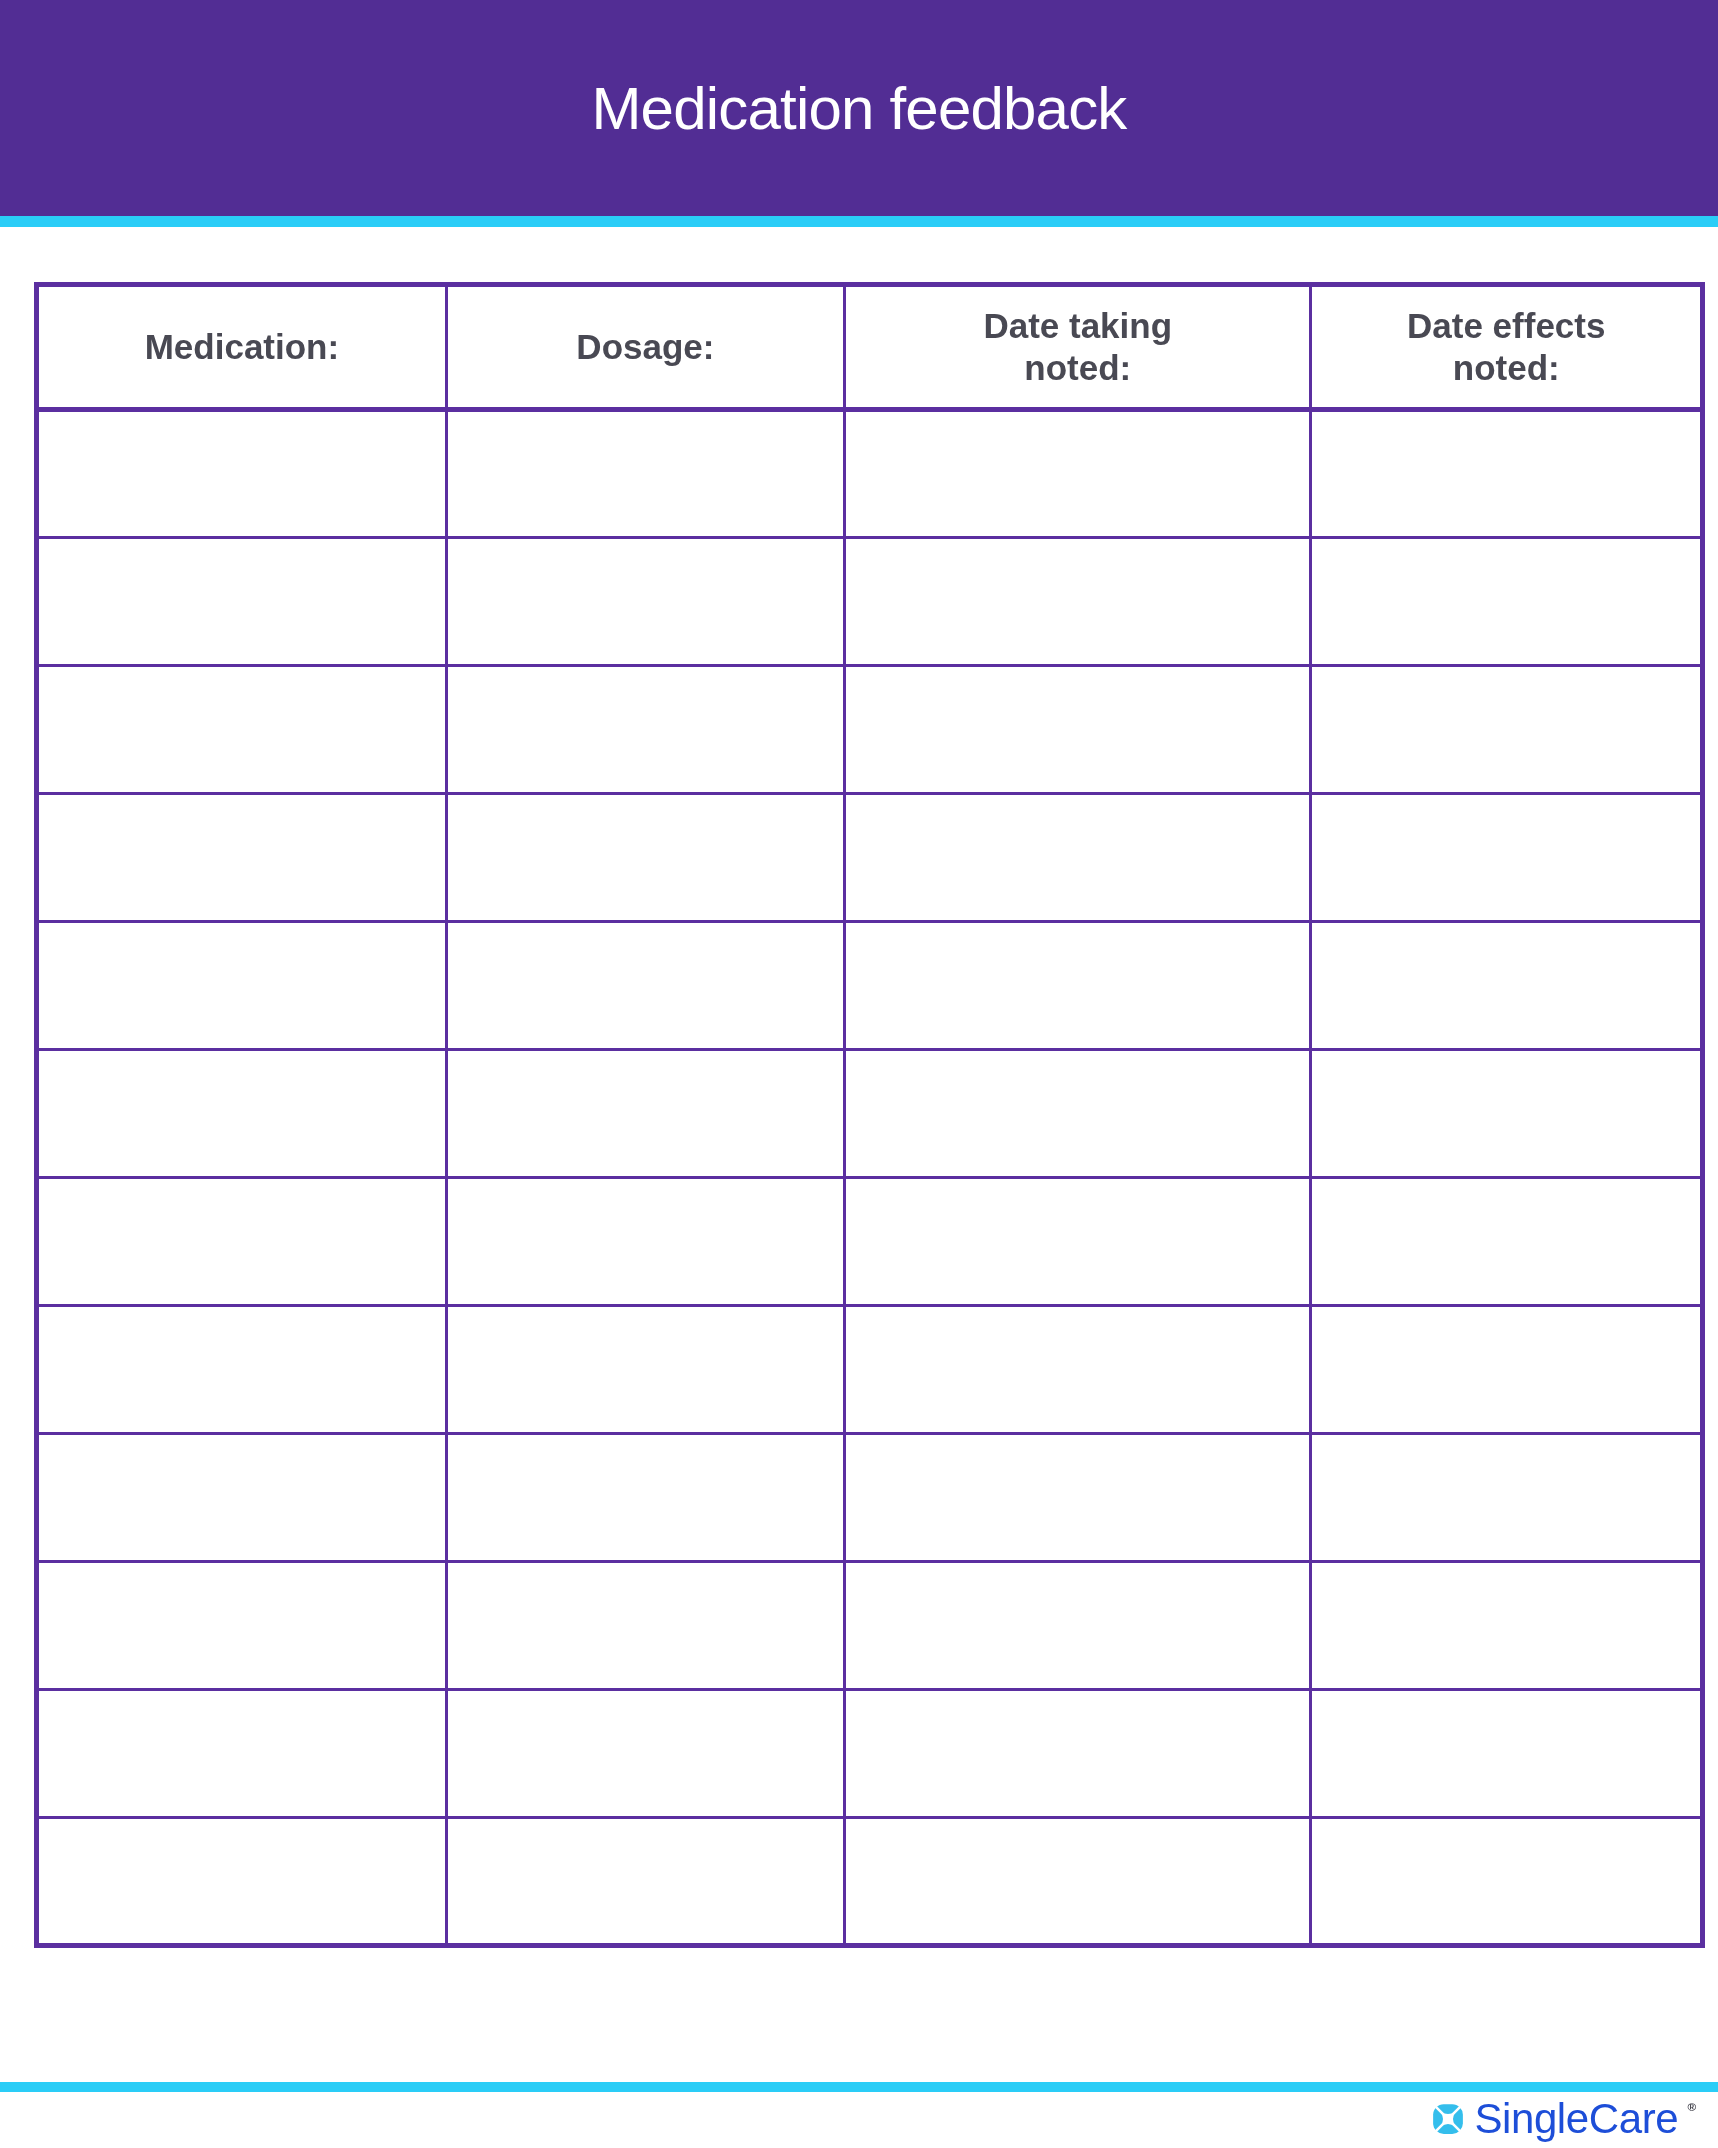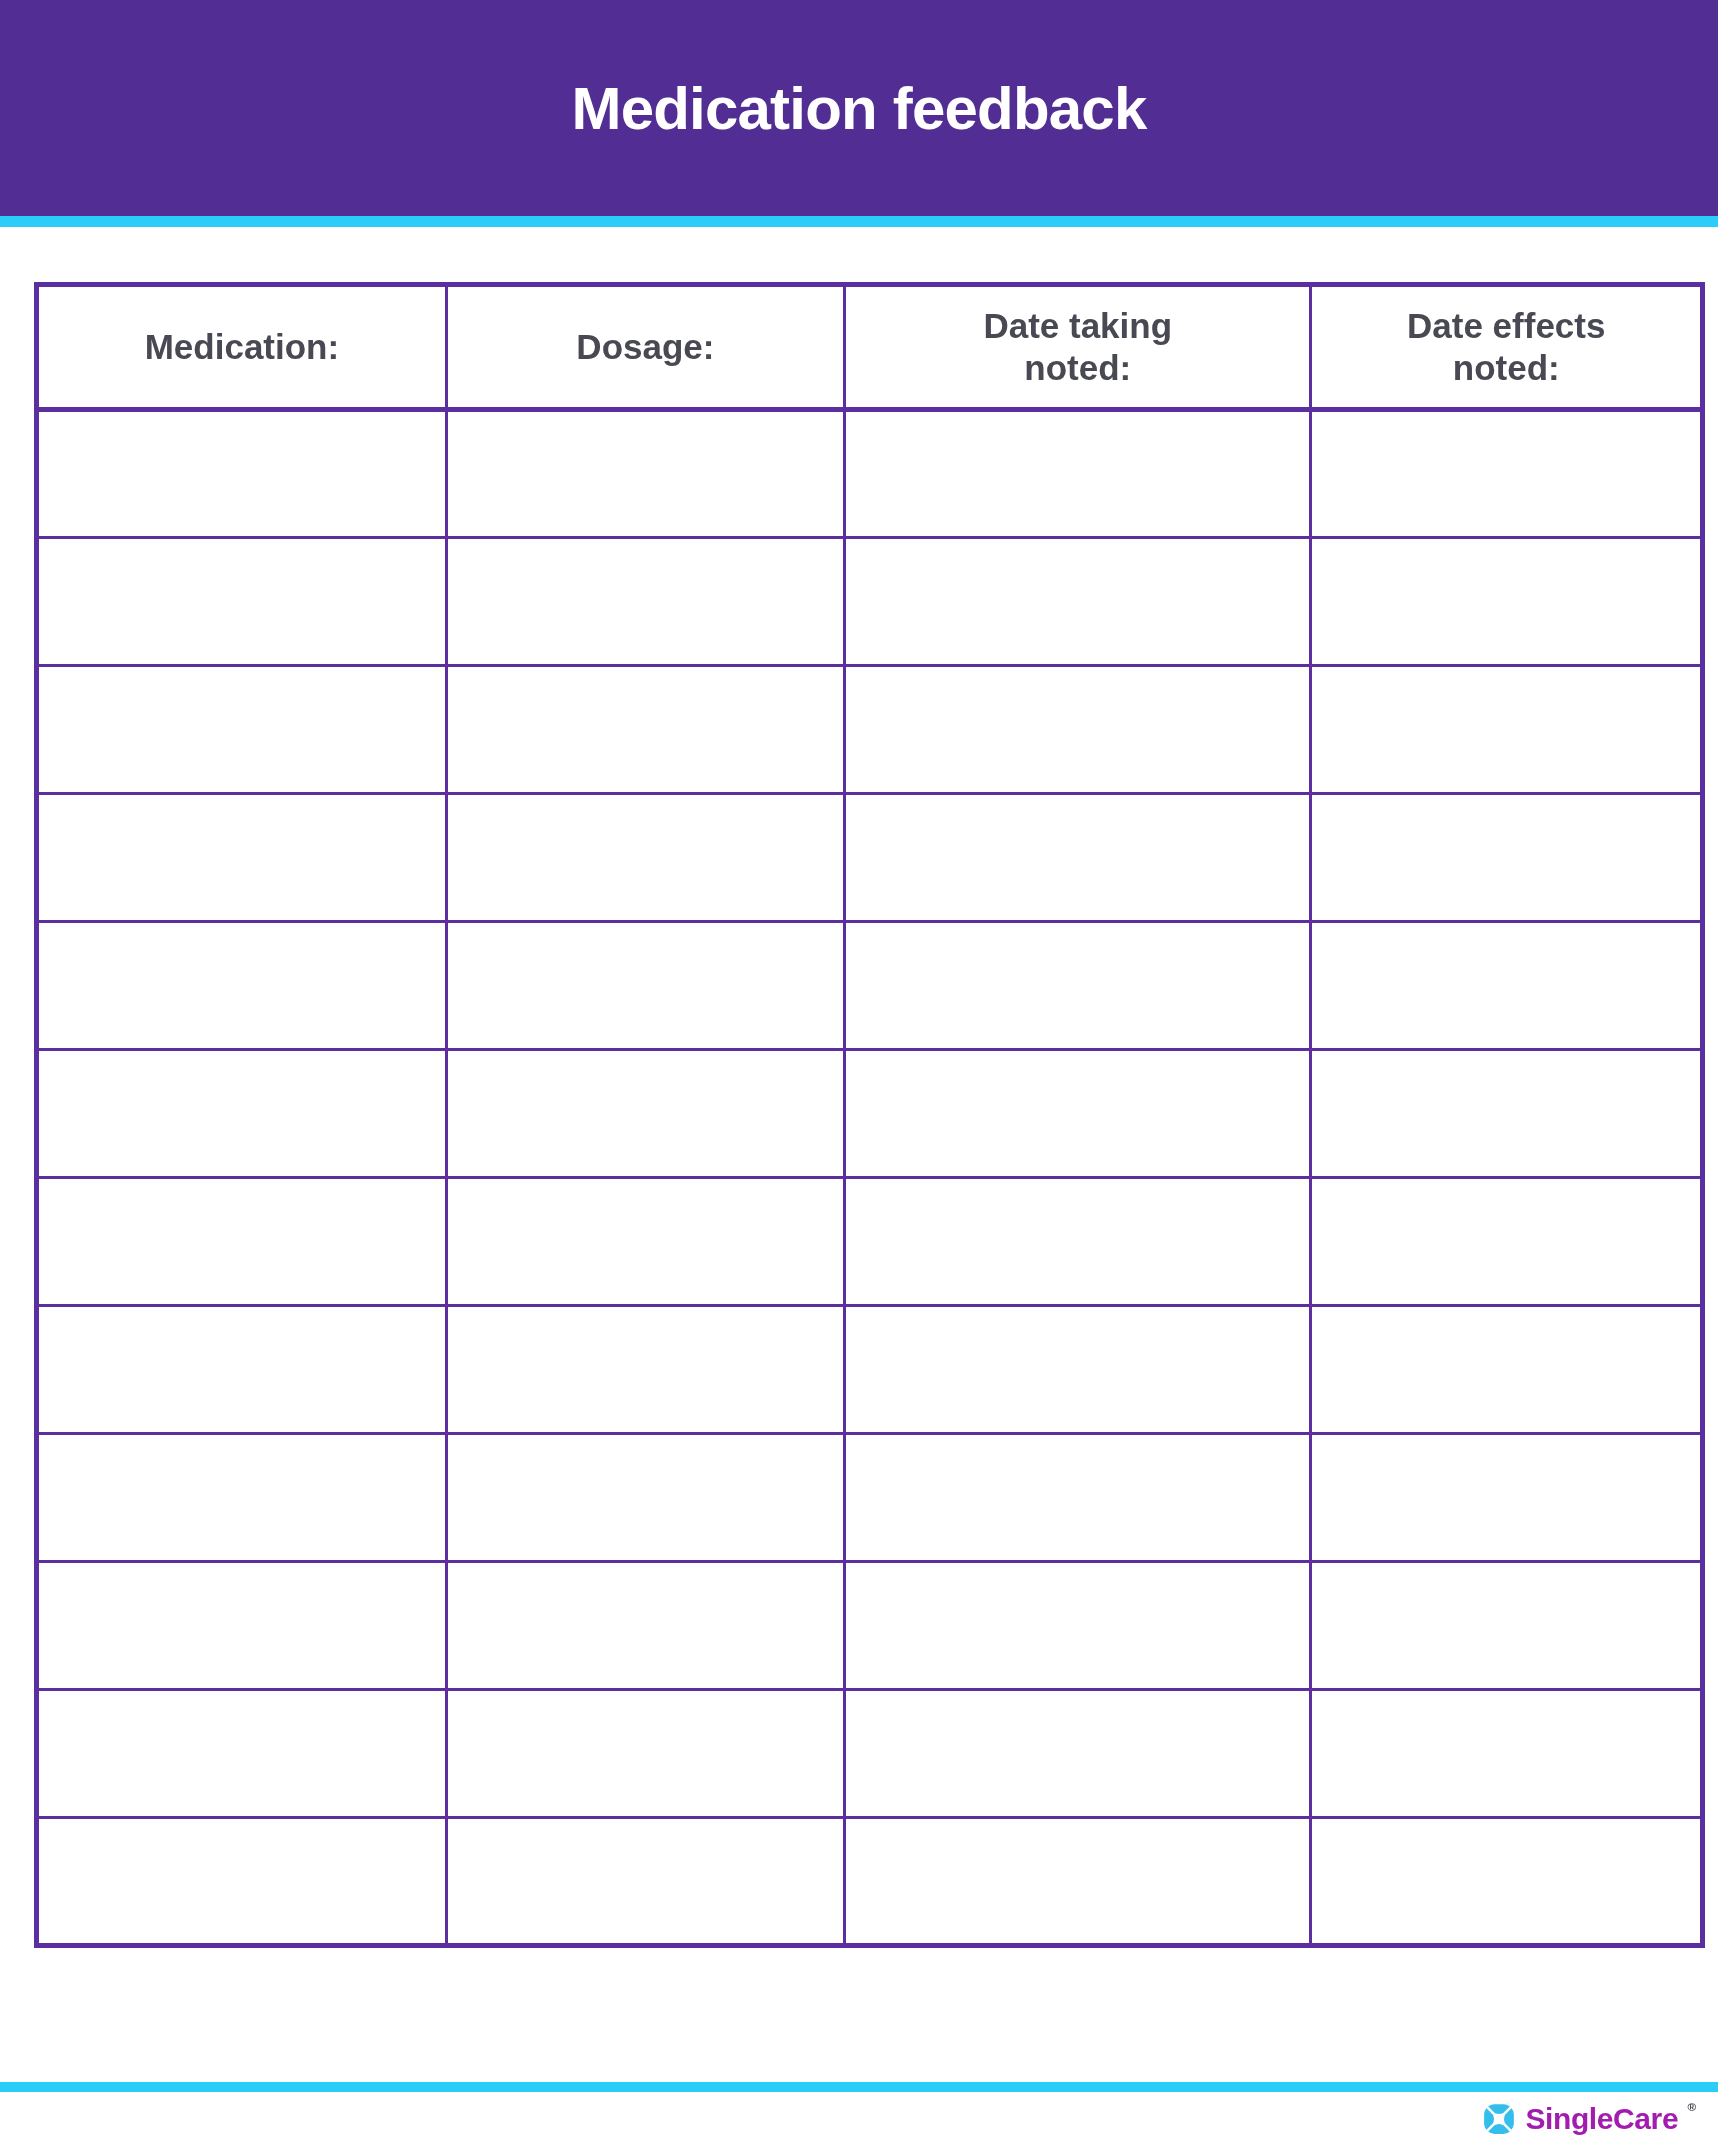--- a/index.html
+++ b/index.html
@@ -20,21 +20,21 @@
     top: 0; left: 0; right: 0;
     height: 216px;
     background: #522D94;
     display: flex;
     align-items: center;
     justify-content: center;
   }
   .banner h1 {
     color: #ffffff;
     font-size: 60px;
-    font-weight: bold;
+    font-weight: normal;
     letter-spacing: -0.8px;
   }
   .accent-line {
     position: absolute;
     top: 216px; left: 0; right: 0;
     height: 11px;
     background: #2ACDF7;
   }
 
   
@@ -82,23 +82,23 @@
     position: absolute;
     top: 2097px;
     right: 22px;
     height: 44px;
     display: flex;
     align-items: center;
     gap: 9.2px;
   }
   .brand-icon { display: block; }
   .brand-text {
-    color: #a21caf;
-    font-size: 30px;
-    font-weight: bold;
+    color: #1d4ed8;
+    font-size: 42px;
+    font-weight: normal;
     letter-spacing: -0.4px;
     line-height: 1;
   }
   .brand-reg {
     color: #3E3E48;
     font-size: 11.7px;
     font-weight: bold;
     align-self: flex-start;
     margin-top: 3.4px;
   }

